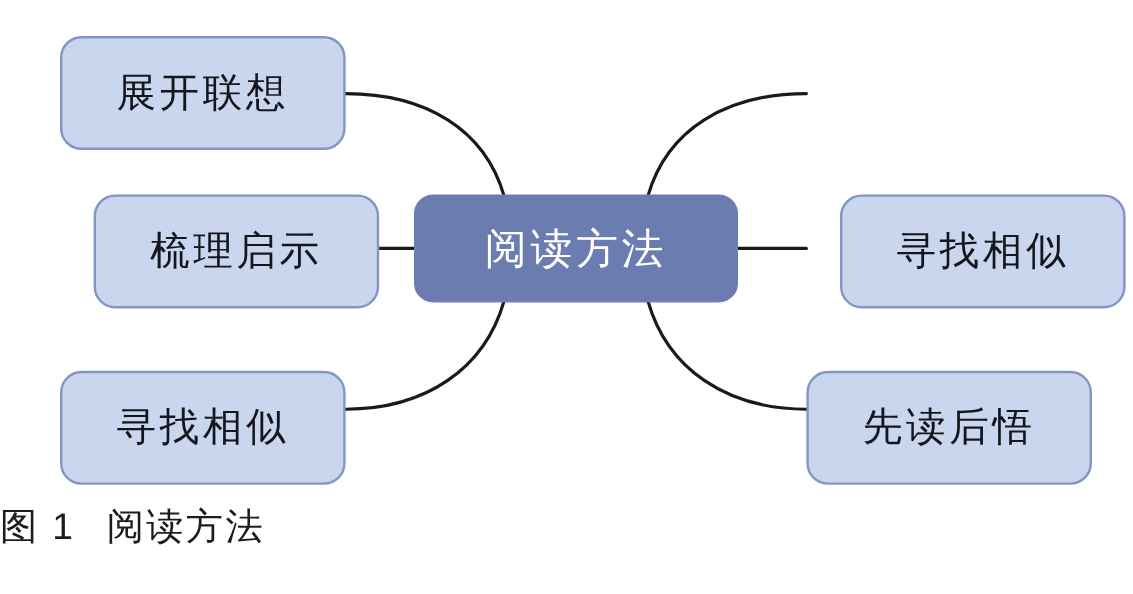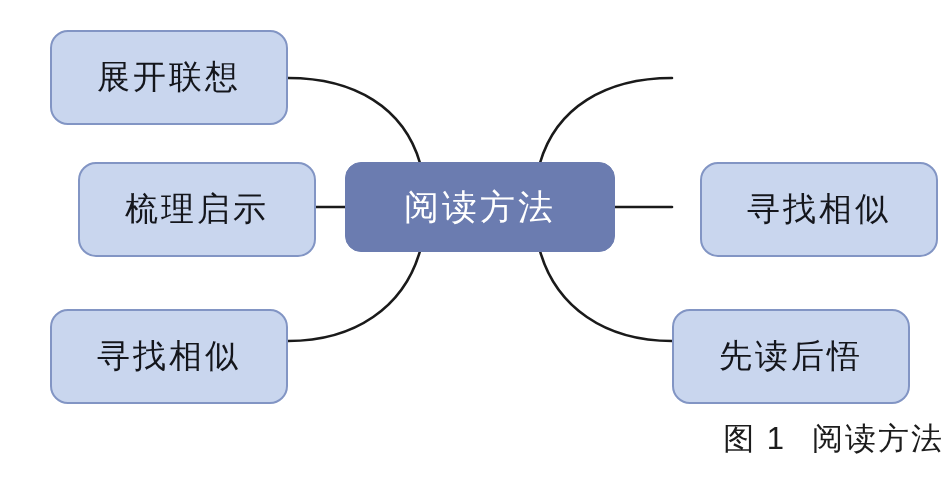--- a/index.html
+++ b/index.html
@@ -63,21 +63,21 @@
     color: #ffffff;
     font-size: 35px;
     font-weight: 400;
     z-index: 2;
   }
   .caption {
     position: absolute;
     left: 0;
     top: 418px;
     width: 944px;
-    text-align: right;
+    text-align: left;
     font-size: 31px;
     color: #1c1c1c;
     letter-spacing: 2px;
   }
   .caption .gap {
     display: inline-block;
     width: 26px;
   }
 </style>
 </head>

